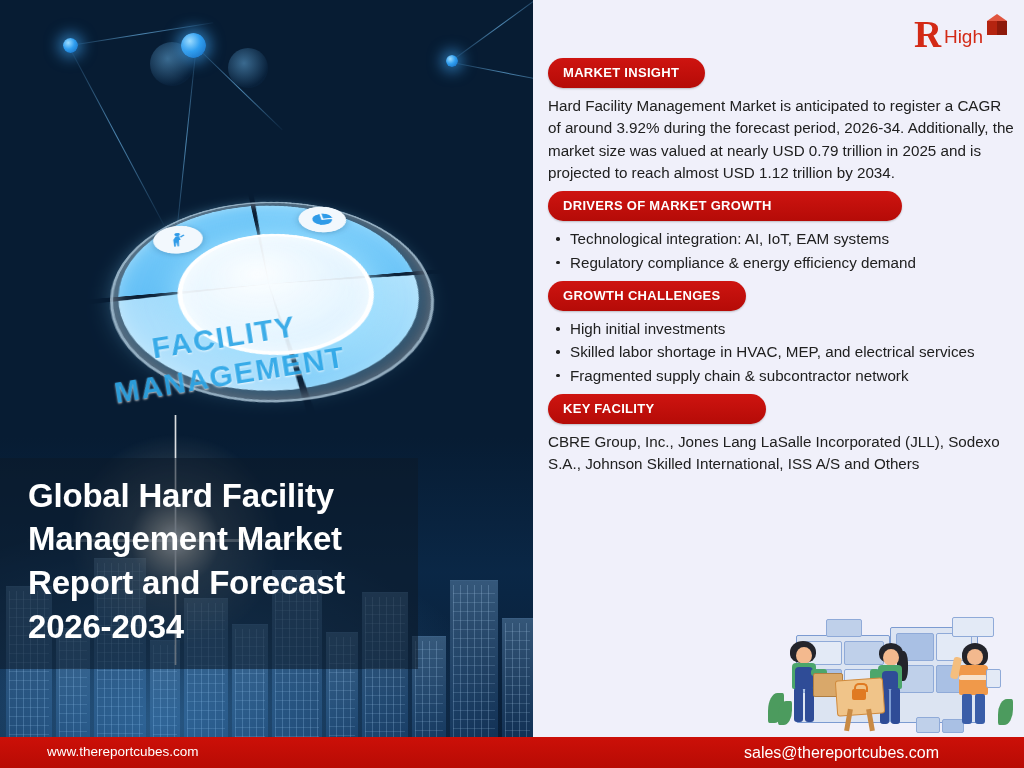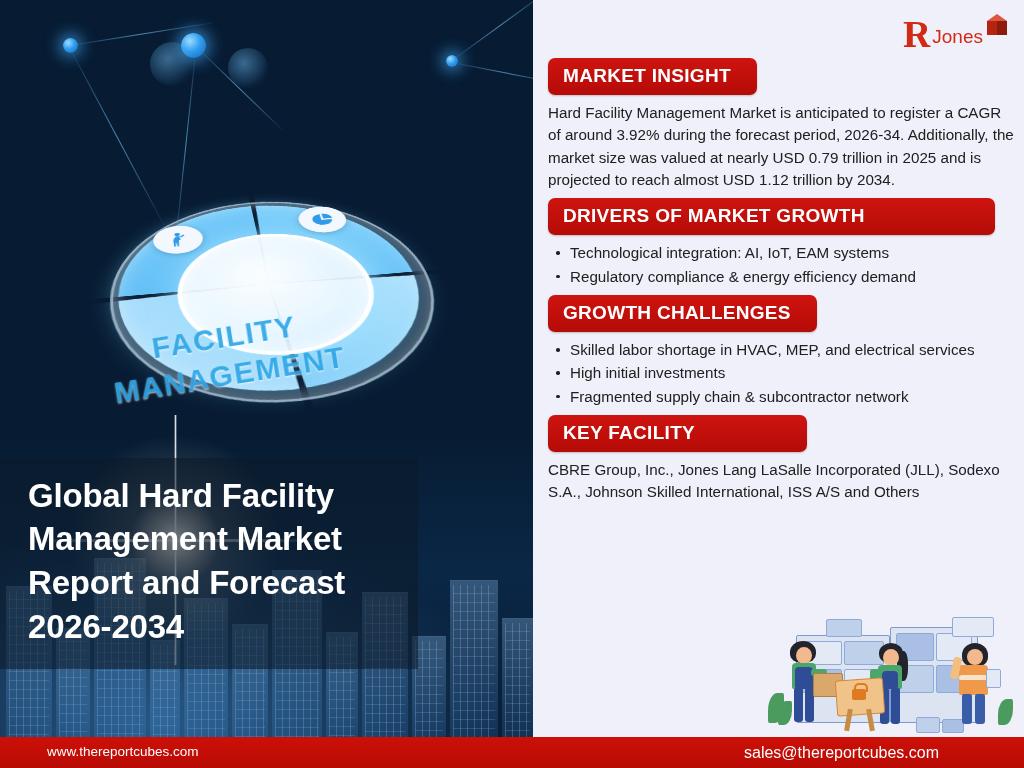--- a/index.html
+++ b/index.html
@@ -214,24 +214,24 @@
     position: absolute;
     left: 15px; top: 58px;
     width: 466px;
   }
   .section { margin-bottom: 7px; }
   .badge {
     display: inline-block;
     background: linear-gradient(180deg, #CE1410 0%, #B50B07 100%);
     color: #FFFFFF;
     font-weight: bold;
-    font-size: 19px;
+    font-size: 13px;
     letter-spacing: .3px;
     padding: 7px 26px 8px 15px;
-    border-radius: 7px;
+    border-radius: 15px;
     box-shadow: 0 1px 2px rgba(0,0,0,0.22);
   }
   .badge.wide    { padding-right: 130px; }
   .badge.widest  { padding-right: 112px; }
   .body-text {
     margin: 7px 0 0 0;
     color: #202020;
     font-size: 15.2px;
     line-height: 1.47;
   }
@@ -365,21 +365,21 @@
 
     <div id="title-overlay">
       <h1>Global Hard Facility Management Market Report and Forecast 2026-2034</h1>
     </div>
   </div>
 
   <div id="right-panel">
 
     <div id="logo">
       <span class="logo-r">Я</span>
-      <span class="logo-cube-word">Jones</span>
+      <span class="logo-cube-word">High</span>
       <span class="logo-cube-icon">
         <span class="f-top"></span>
           <span class="f-left"></span>
           <span class="f-right"></span>
       </span>
     </div>
 
     <div id="sections">
 
       <div class="section">
@@ -391,22 +391,22 @@
         <div class="badge wide">DRIVERS OF MARKET GROWTH</div>
         <ul class="bullets">
           <li>Technological integration: AI, IoT, EAM systems</li>
           <li>Regulatory compliance &amp; energy efficiency demand</li>
         </ul>
       </div>
 
       <div class="section">
         <div class="badge">GROWTH CHALLENGES</div>
         <ul class="bullets">
+          <li>High initial investments</li>
           <li>Skilled labor shortage in HVAC, MEP, and electrical services</li>
-          <li>High initial investments</li>
           <li>Fragmented supply chain &amp; subcontractor network</li>
         </ul>
       </div>
 
       <div class="section">
         <div class="badge widest">KEY FACILITY</div>
         <p class="body-text">CBRE Group, Inc., Jones Lang LaSalle Incorporated (JLL), Sodexo S.A., Johnson Skilled International, ISS A/S and Others</p>
       </div>
 
     </div>

